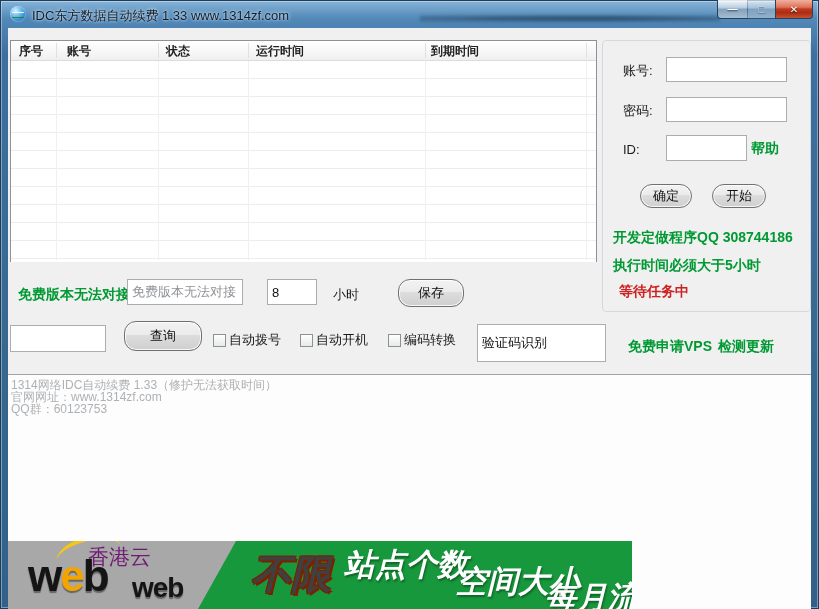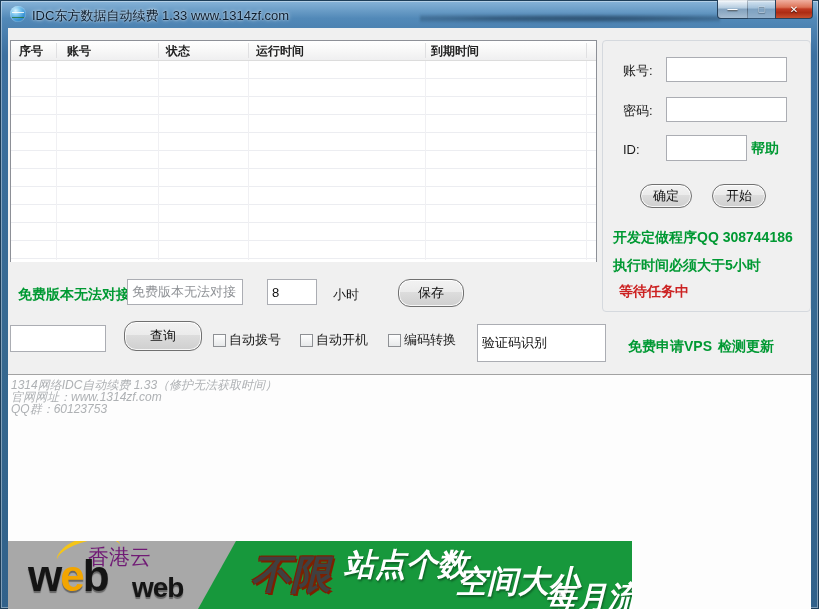--- a/index.html
+++ b/index.html
@@ -58,21 +58,21 @@
     box-shadow:inset 0 0 0 1px rgba(255,255,255,.8);}
   .note-green{position:absolute;font-size:14px;font-weight:bold;color:#009933;white-space:nowrap;}
   .note-red{position:absolute;font-size:14px;font-weight:bold;color:#cc2222;white-space:nowrap;}
   
   .cbox{position:absolute;display:flex;align-items:center;cursor:pointer;text-align:right;}
   .cbox .box{width:13px;height:13px;box-sizing:border-box;border:1px solid #8e9094;margin-right:3px;
     background:linear-gradient(180deg,#fefefe,#e7e9ea);}
   .cbox .cblabel{font-size:13px;color:#1a1a1a;white-space:nowrap;}
   
   .separator{position:absolute;left:0;top:346px;width:803px;height:1px;background:#a2a2a2;}
-  .logarea{position:absolute;left:0;top:347px;width:803px;height:234px;background:#fdfdfd;font-style:italic;}
+  .logarea{position:absolute;left:0;top:347px;width:803px;height:234px;background:#fdfdfd;}
   .logline{position:absolute;left:3px;font-size:12px;color:#aeb1b4;white-space:nowrap;
     font-family:"Liberation Sans","DejaVu Sans",sans-serif;}
   
   .banner{position:absolute;left:0;top:513px;width:624px;height:68px;background:#a8a8a8;overflow:hidden;}
   .banner-green{position:absolute;left:0;top:0;width:100%;height:100%;background:#17983c;
     clip-path:polygon(228px 0,100% 0,100% 100%,190px 100%);}
   .logo-big{position:absolute;left:20px;top:10px;font-size:44px;font-weight:bold;color:#141414;
     letter-spacing:-2px;text-shadow:0 2px 1px rgba(0,0,0,.4);}
   .logo-big .e{color:#f2a500;}
   .logo-small{position:absolute;left:124px;top:31px;font-size:28px;font-weight:bold;color:#141414;

